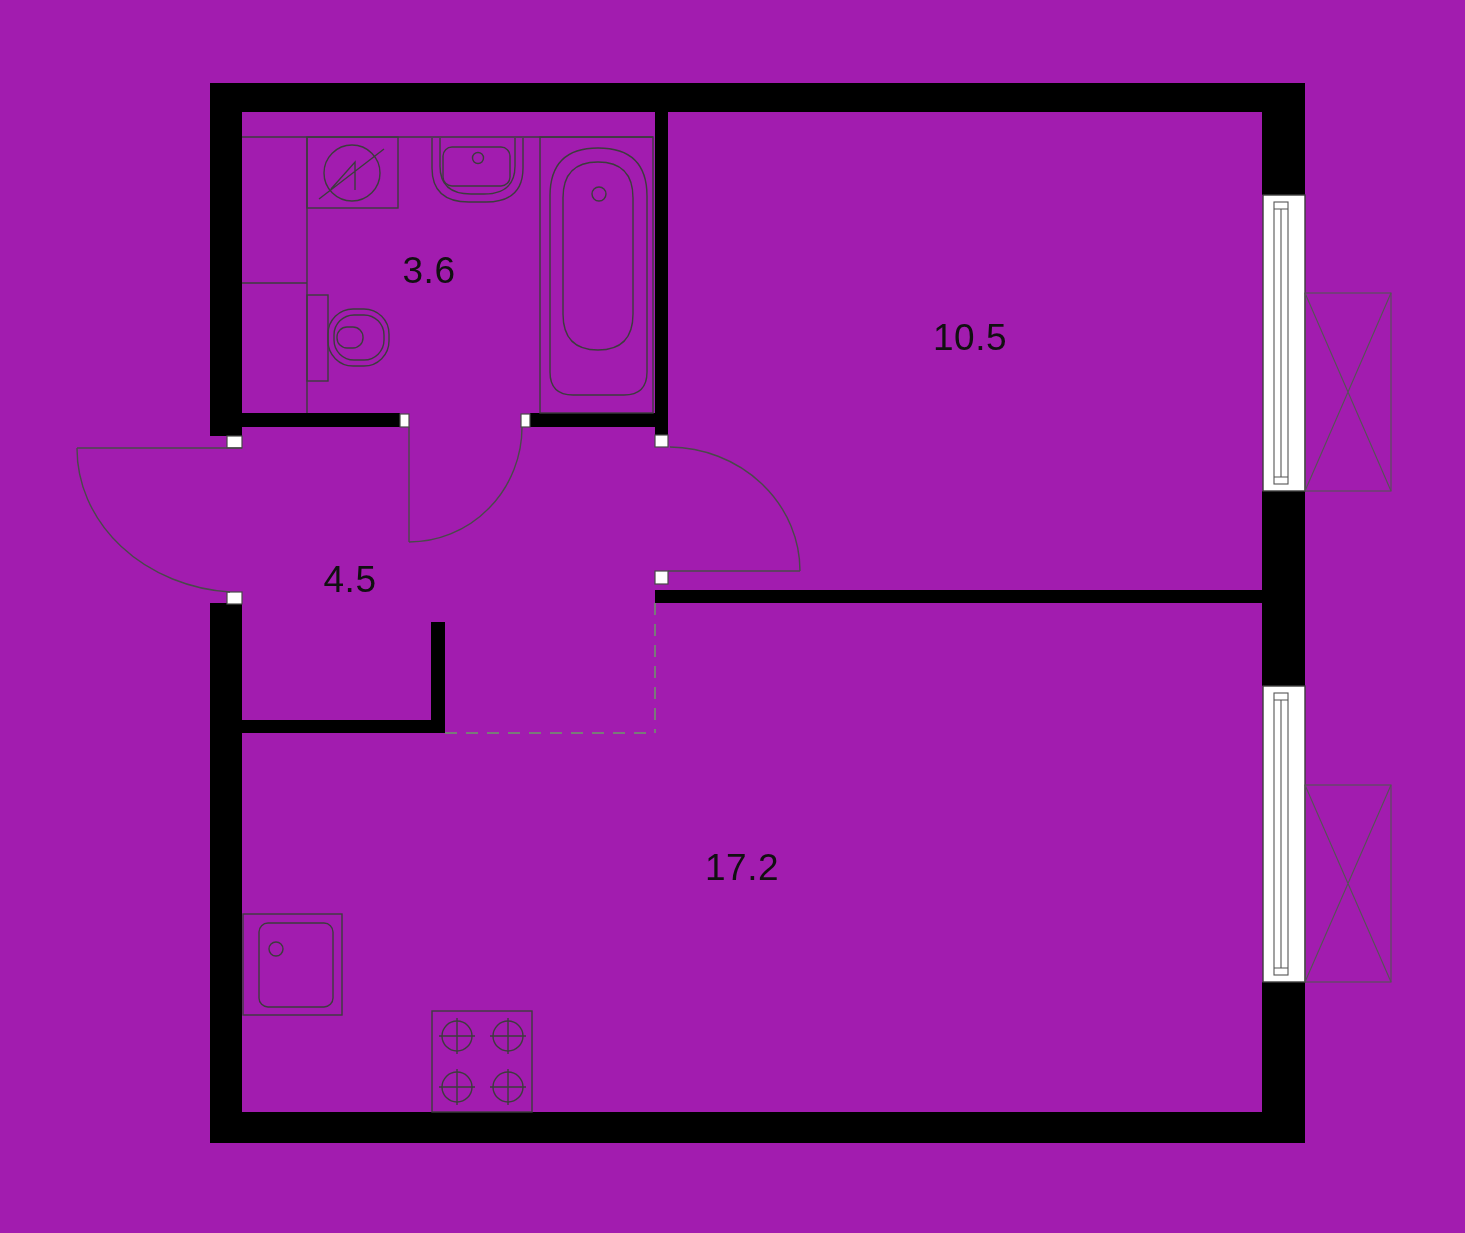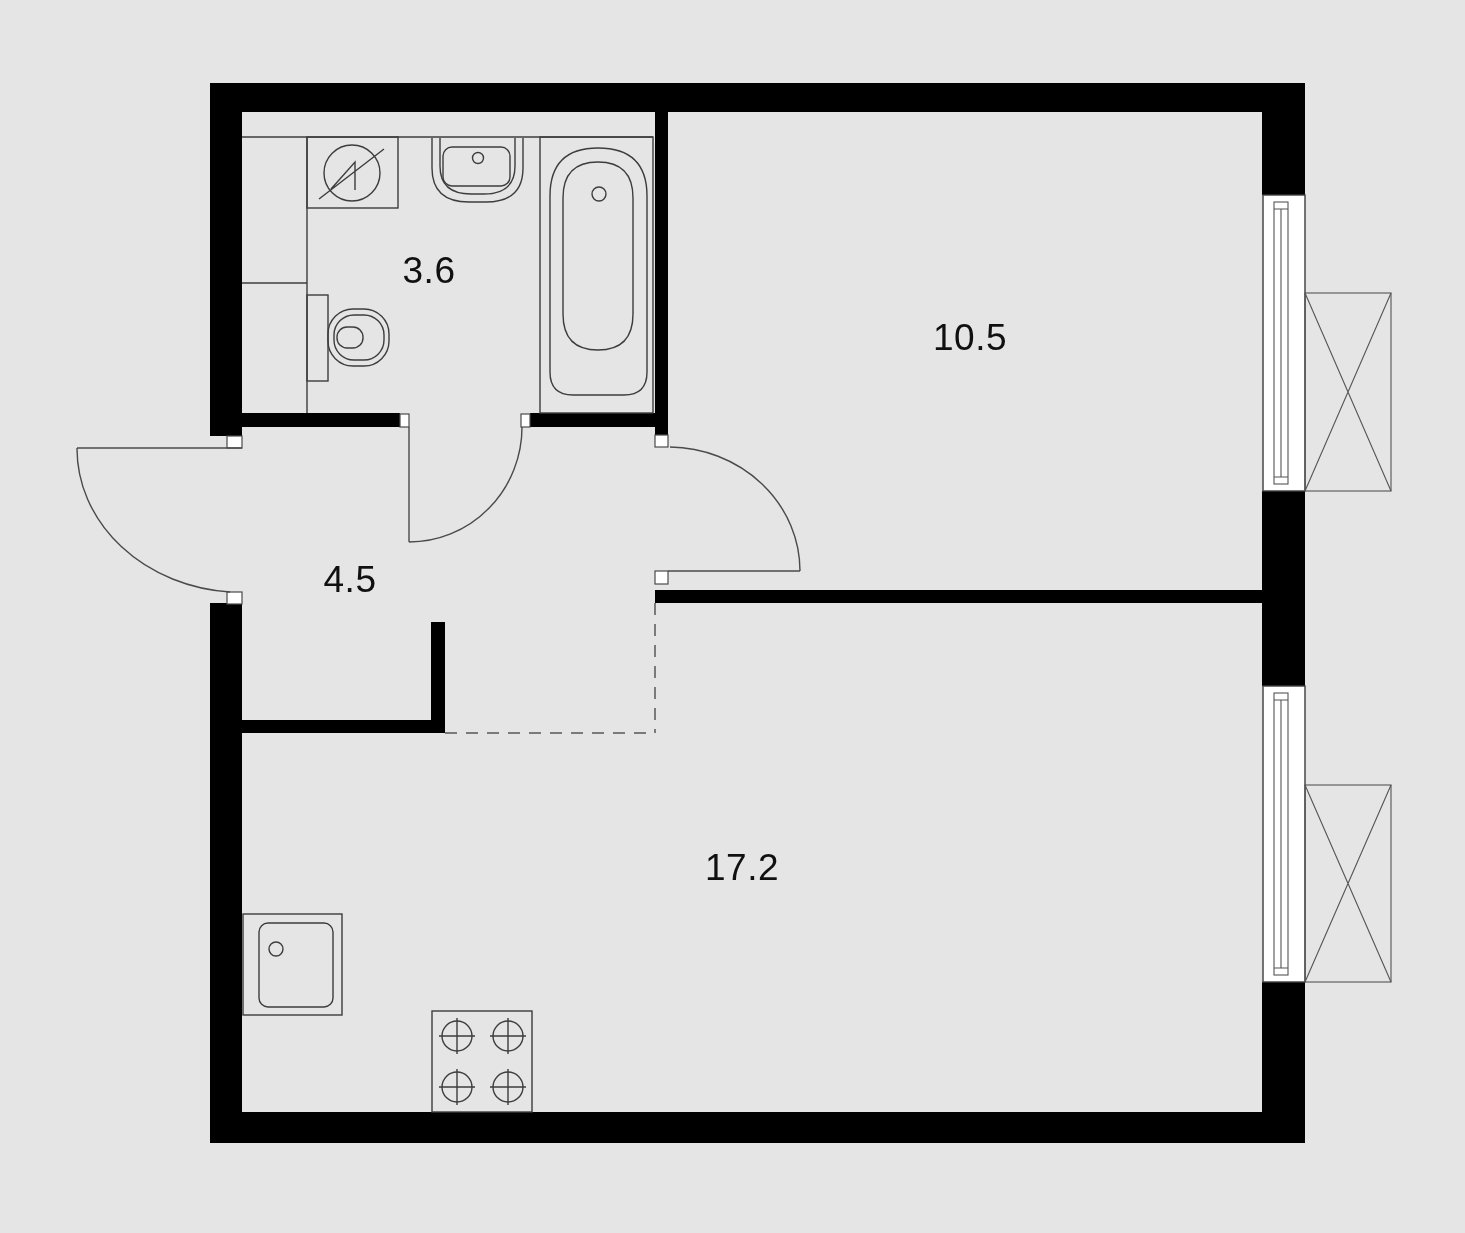--- a/index.html
+++ b/index.html
@@ -1,16 +1,16 @@
 <!DOCTYPE html>
 <html><head>
 <meta charset="utf-8">
 <style>
   html,body{margin:0;padding:0;background:#ffffff;}
-  .plan-wrap{position:relative;width:1465px;height:1233px;background:#e5e5e5;overflow:hidden;}
+  .plan-wrap{position:relative;width:1465px;height:1233px;background:#a21caf;overflow:hidden;}
   svg{position:absolute;left:0;top:0;}
   .wall{fill:#000000;stroke:none;}
   .jamb{fill:#ffffff;stroke:#4a4a4a;stroke-width:1.2;}
   .ln{fill:none;stroke:#3d3d3d;stroke-width:1.4;}
   .lnthin{fill:none;stroke:#555555;stroke-width:1.1;}
   .door{fill:none;stroke:#4a4a4a;stroke-width:1.4;}
   .dash{fill:none;stroke:#7a7a7a;stroke-width:2;stroke-dasharray:12 9;}
   .whitebox{fill:#ffffff;stroke:#3d3d3d;stroke-width:1.4;}
   .area-label{font-family:"Liberation Sans","DejaVu Sans",sans-serif;font-size:37px;fill:#101010;letter-spacing:0.5px;}
 </style>

